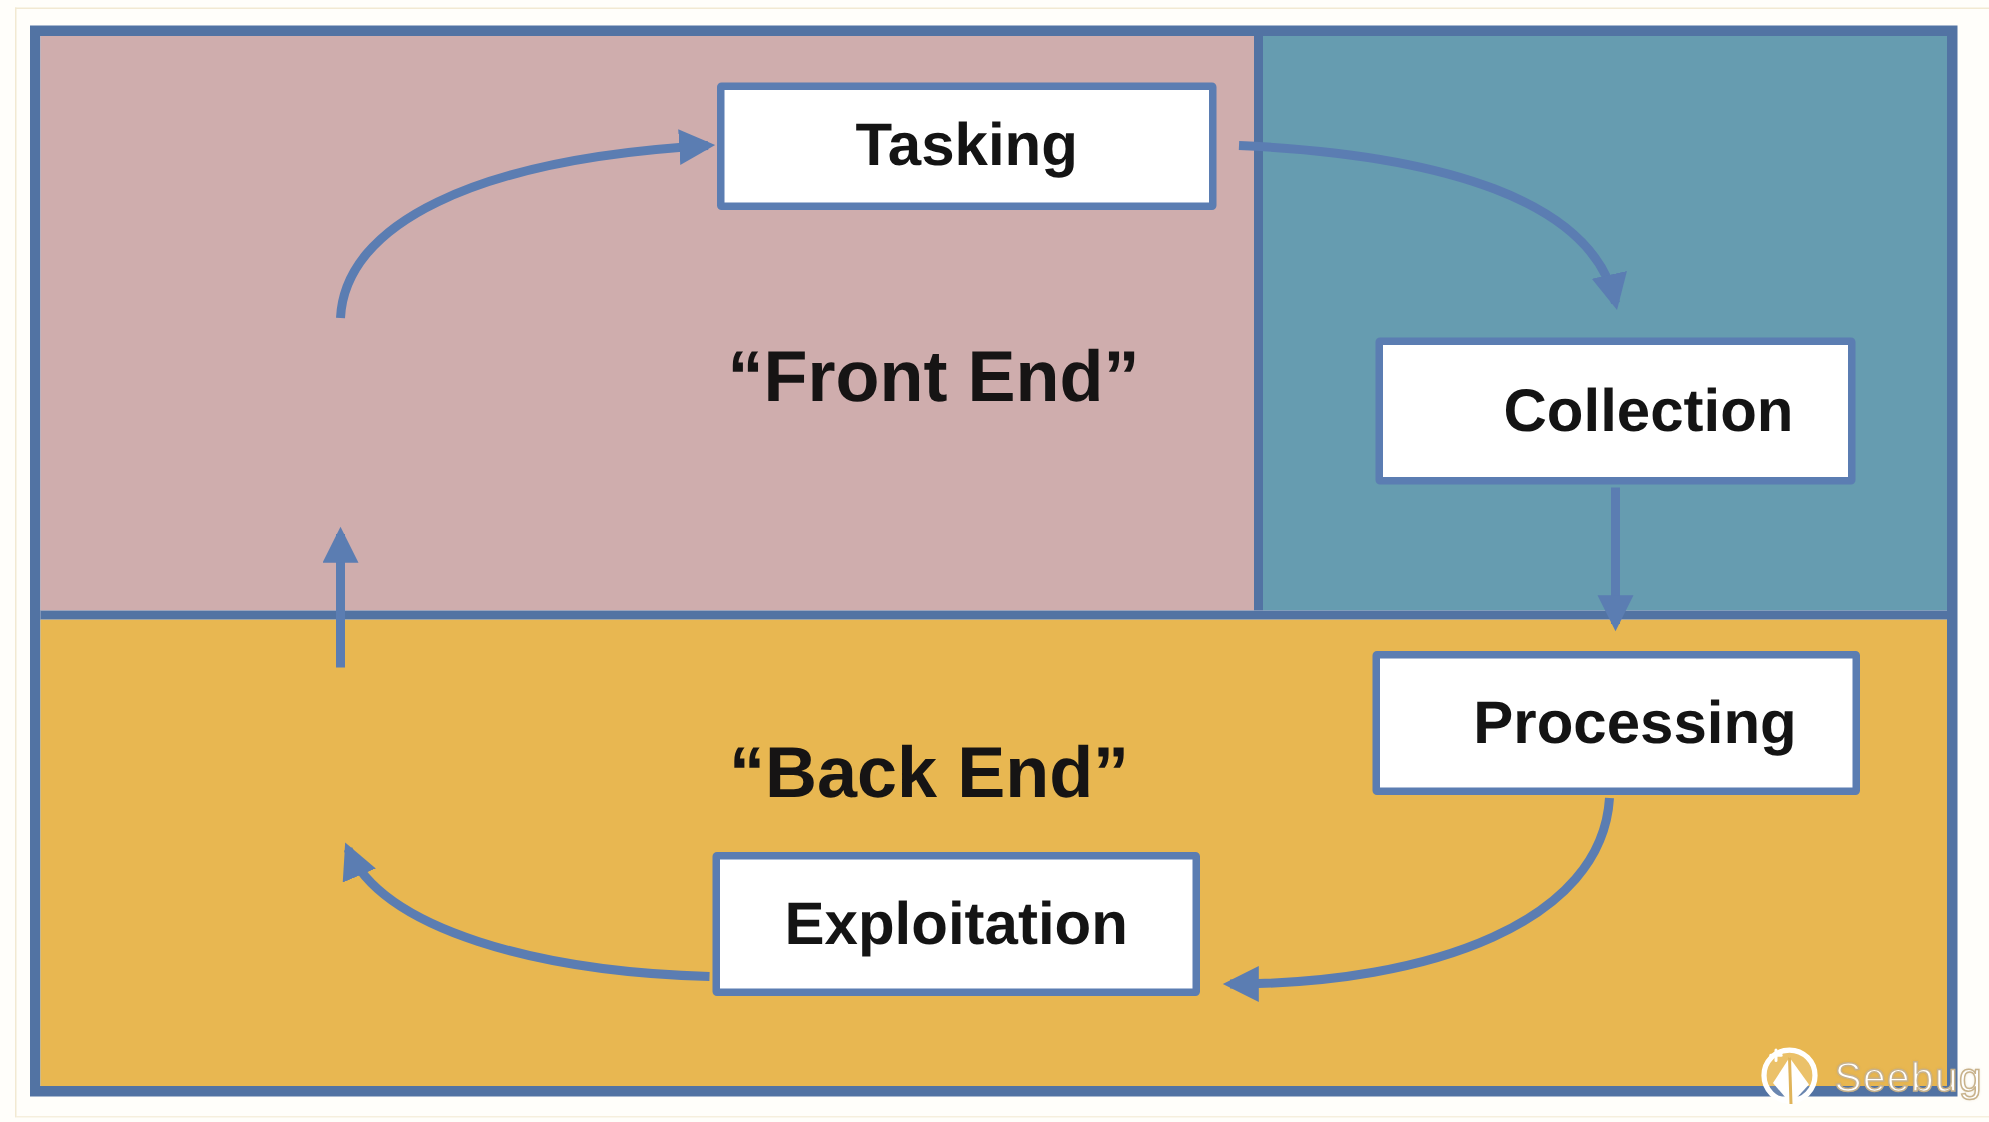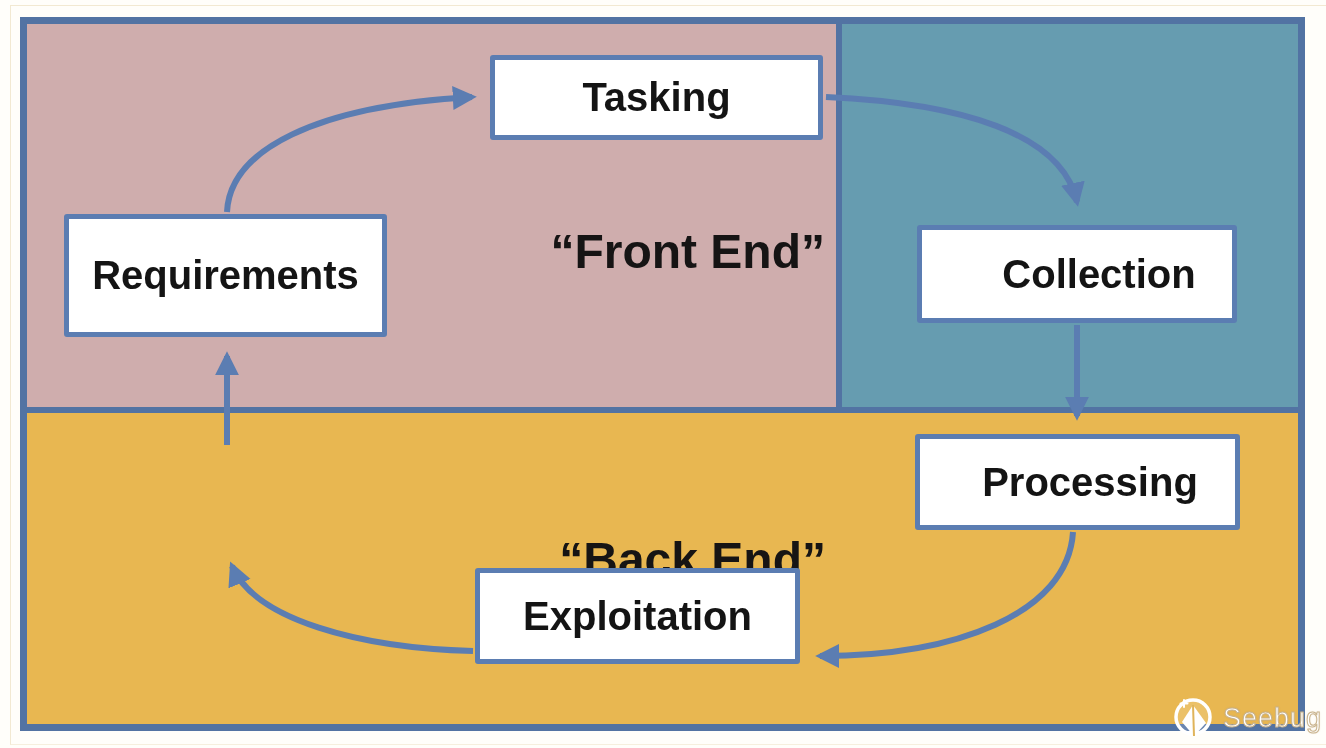--- a/index.html
+++ b/index.html
@@ -21,32 +21,32 @@
   }
   .region{position:absolute;}
   #region-front-end{left:27px;top:24px;width:809px;height:383px;background:#cfadad;}
   #region-collection{left:842px;top:24px;width:456px;height:383px;background:#669cb0;}
   #region-back-end{left:27px;top:413px;width:1271px;height:311px;background:#e8b751;}
   .divider{position:absolute;background:#5273a3;}
   #divider-vertical{left:836px;top:24px;width:6px;height:383px;}
   #divider-horizontal{left:27px;top:407px;width:1271px;height:6px;}
 
   .region-label{
-    position:absolute;width:340px;text-align:right;
+    position:absolute;width:340px;text-align:left;
     font-size:48px;font-weight:700;color:#161414;letter-spacing:0px;
   }
   #front-end-label{left:485px;top:224px;}
-  #back-end-label{left:486px;top:488px;margin-top:44px;}
+  #back-end-label{left:486px;top:488px;}
 
   .node{
     position:absolute;background:#ffffff;border:5px solid #5b7db2;border-radius:3px;
     box-sizing:border-box;display:flex;align-items:center;justify-content:center;
     font-size:40px;font-weight:700;color:#141414;
   }
-  #node-tasking      {left:490px;top:55px; width:333px;height:85px;}
+  #node-tasking      {left:478px;top:55px; width:333px;height:85px;}
   #node-requirements {left:64px; top:214px;width:323px;height:123px;}
   #node-collection   {left:917px;top:225px;width:320px;height:98px;padding-left:44px;}
   #node-processing   {left:915px;top:434px;width:325px;height:96px;padding-left:25px;}
   #node-dissemination{left:64px; top:447px;width:321px;height:97px;}
   #node-exploitation {left:475px;top:568px;width:325px;height:96px;}
 
   #arrows{position:absolute;left:0;top:0;width:1326px;height:748px;pointer-events:none;}
   #arrows path.flow{fill:none;stroke:#5b7db2;stroke-width:6;}
 
   #watermark{
@@ -86,23 +86,20 @@
     <path class="flow" d="M 826 97 C 960 103, 1062 133, 1077 202" marker-end="url(#ah)"></path>
     <path class="flow" d="M 1077 325 L 1077 416" marker-end="url(#ah)"></path>
     <path class="flow" d="M 1073 532 C 1068 614, 955 656, 820 656" marker-end="url(#ah)"></path>
     <path class="flow" d="M 473 651 C 360 648, 255 620, 232 566" marker-end="url(#ah)"></path>
     <path class="flow" d="M 227 445 L 227 356" marker-end="url(#ah)"></path>
   </svg>
 
   <div class="node" id="node-tasking">
     <span>Tasking</span>
   </div>
-  <div class="node" id="node-requirements">
-    <span>Requirements</span>
-  </div>
   <div class="node" id="node-collection">
     <span>Collection</span>
   </div>
   <div class="node" id="node-processing">
     <span>Processing</span>
   </div>
   <div class="node" id="node-exploitation">
     <span>Exploitation</span>
   </div>
 

